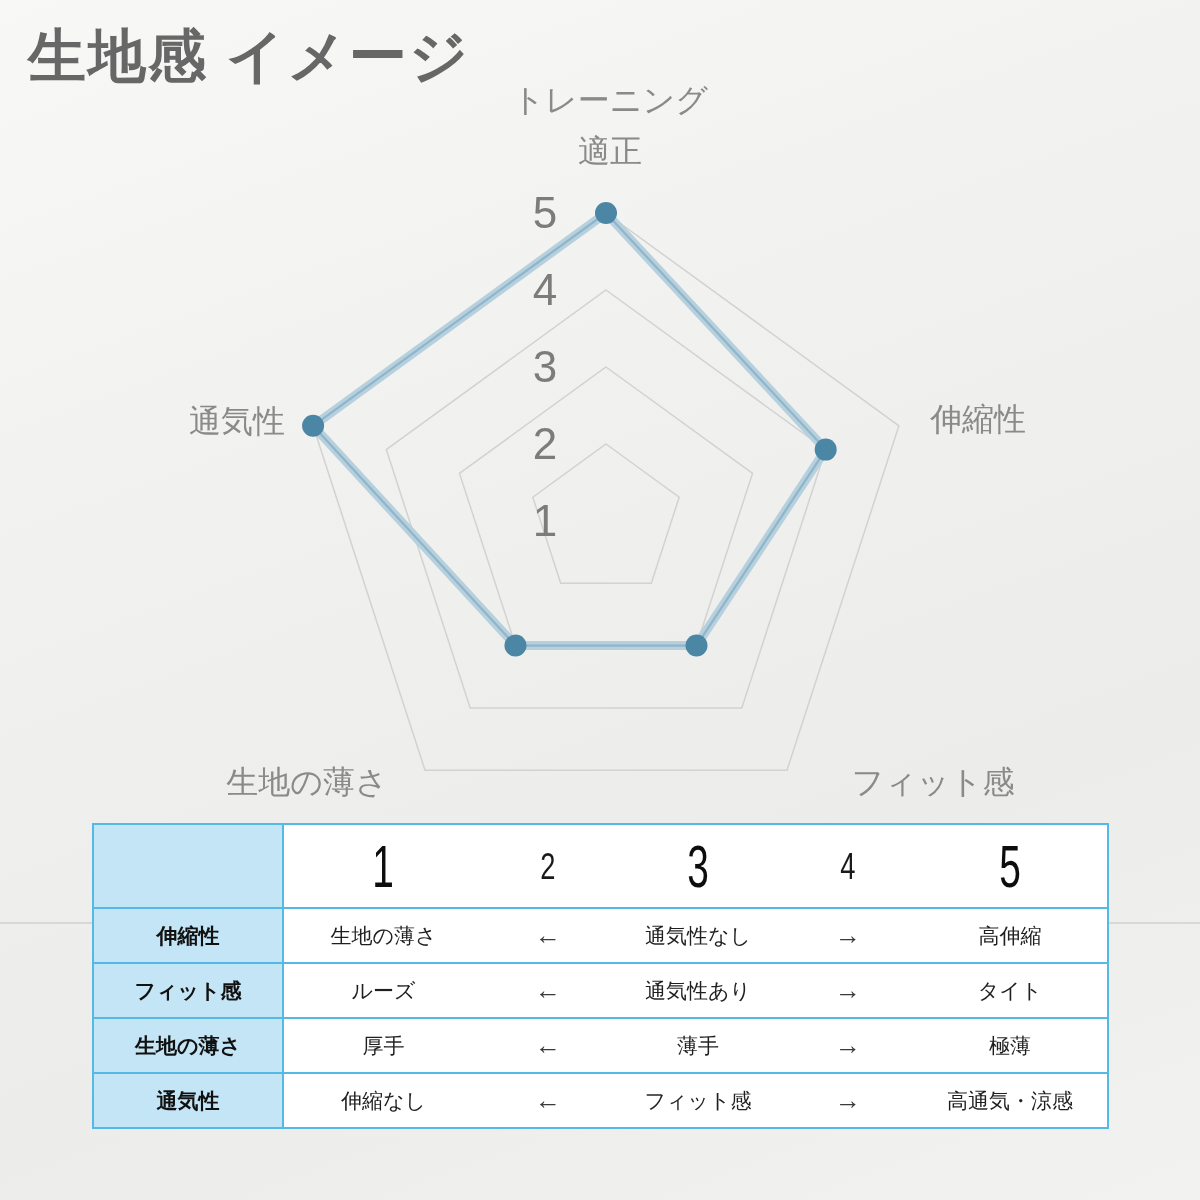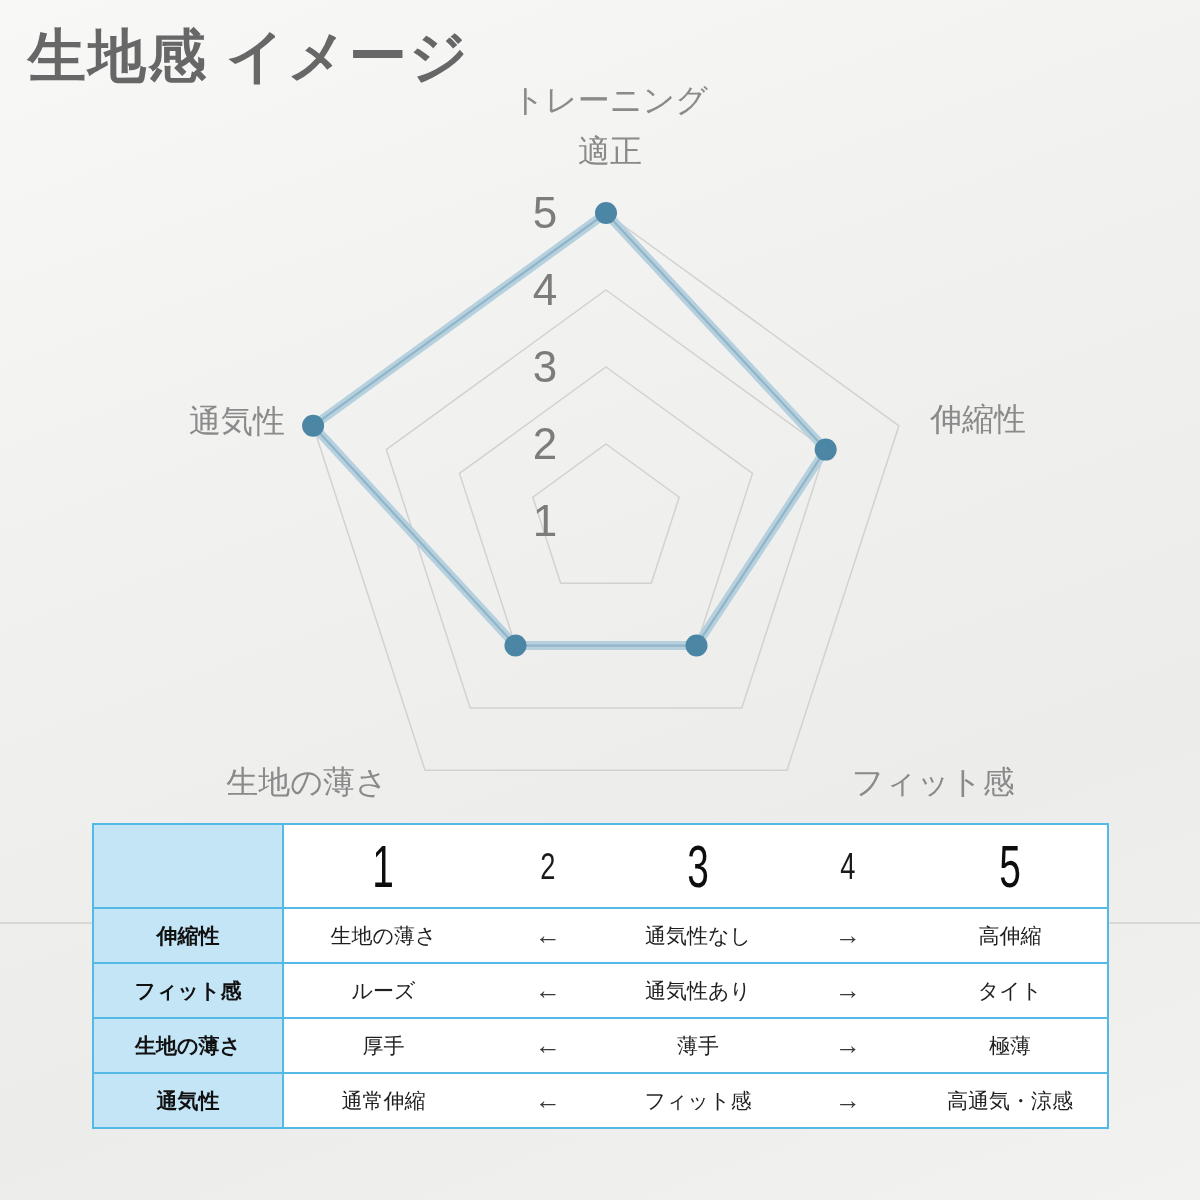--- a/index.html
+++ b/index.html
@@ -142,20 +142,20 @@
       <tr>
         <th class="rowhead">生地の薄さ</th>
         <td class="cellv">厚手</td>
         <td class="arrow">←</td>
         <td class="cellv">薄手</td>
         <td class="arrow">→</td>
         <td class="cellv">極薄</td>
       </tr>
       <tr>
         <th class="rowhead">通気性</th>
-        <td class="cellv">通常伸縮</td>
+        <td class="cellv">伸縮なし</td>
         <td class="arrow">←</td>
         <td class="cellv">フィット感</td>
         <td class="arrow">→</td>
         <td class="cellv">高通気・涼感</td>
       </tr>
     </tbody>
 </table>
 
 </body></html>

